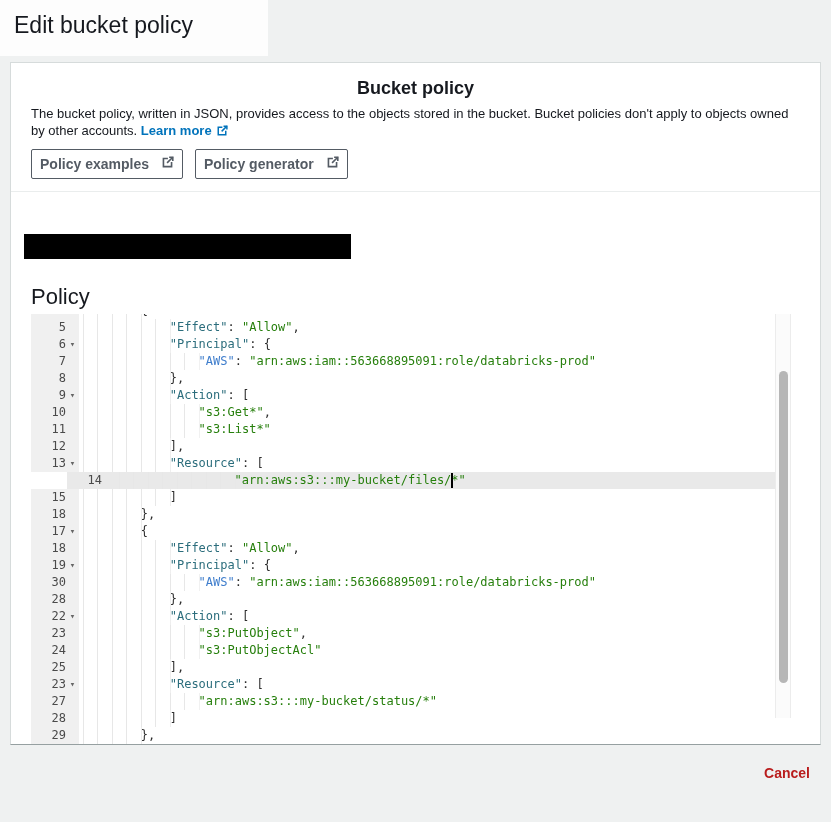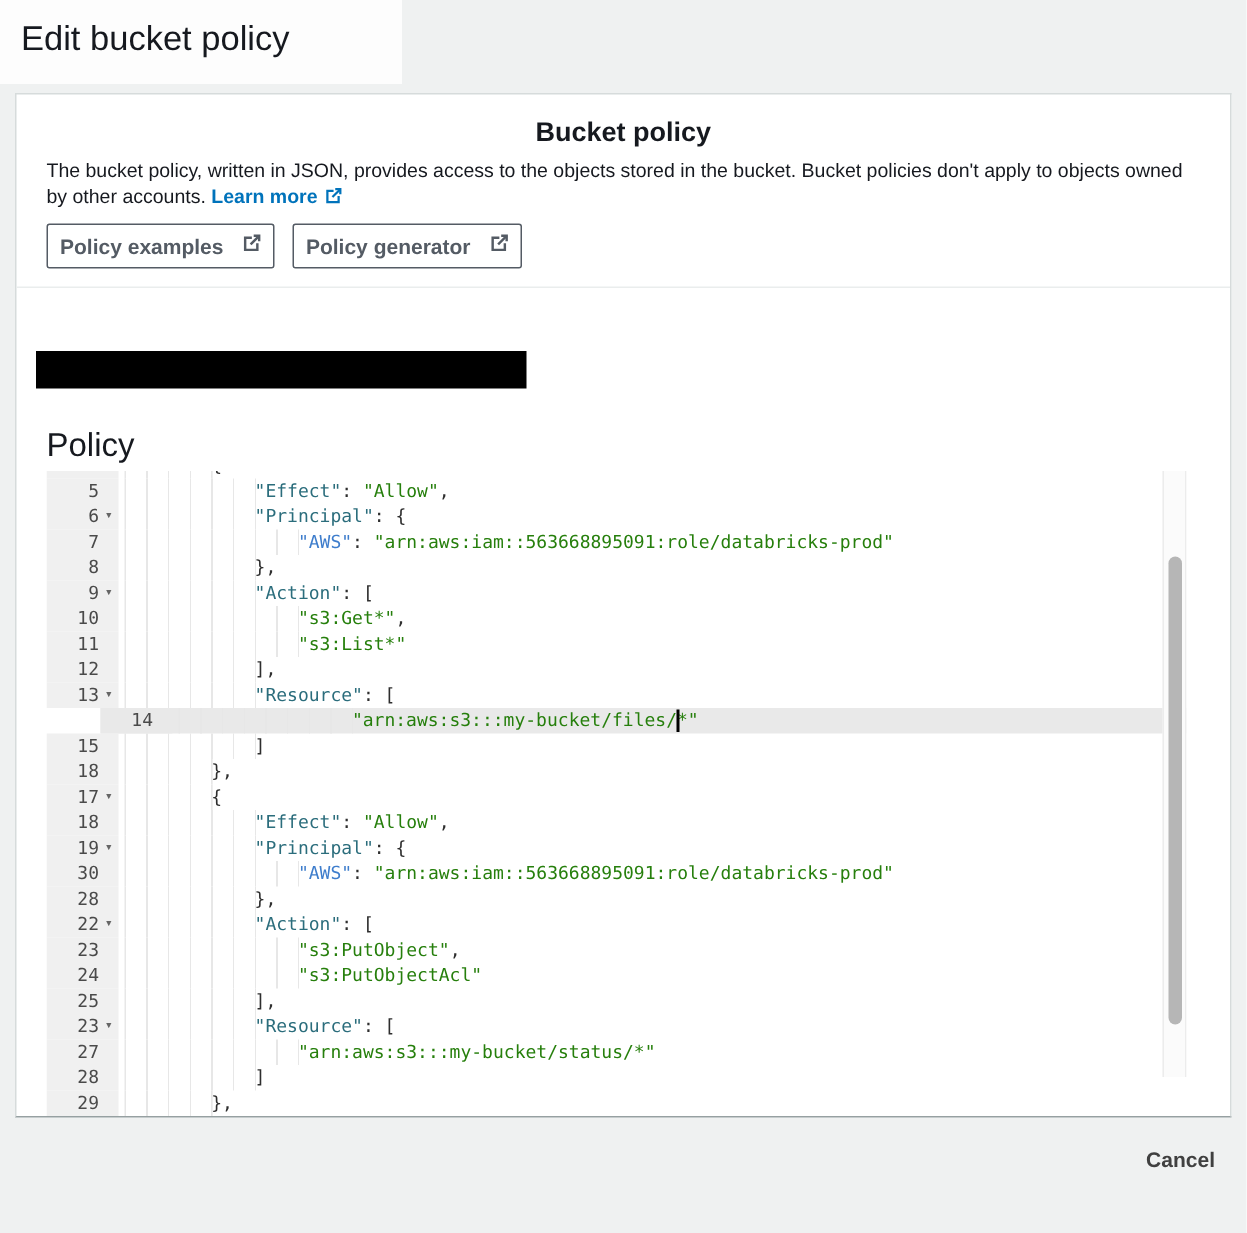--- a/index.html
+++ b/index.html
@@ -91,21 +91,21 @@
     position: absolute; top: 57px; left: 3px; width: 9px; height: 312px;
     background: #b6b6b6; border-radius: 5px;
   }
 
   
   .footer {
     display: flex; justify-content: flex-end; align-items: center;
     gap: 28px; margin: 20px 21px 0 0;
   }
   .btn-link {
-    background: none; border: none; color: #404040; font-weight: bold;
+    background: none; border: none; color: #b91c1c; font-weight: bold;
     font-size: 14px; cursor: pointer; font-family: "Liberation Sans", sans-serif;
   }
   .btn-primary {
     background: #ec7211; border: 1px solid #ec7211; border-radius: 2px;
     color: #fff; font-weight: bold; font-size: 14px; height: 30px;
     padding: 5px 20px; cursor: pointer; font-family: "Liberation Sans", sans-serif;
   }
 </style>
 </head>
 <body>

